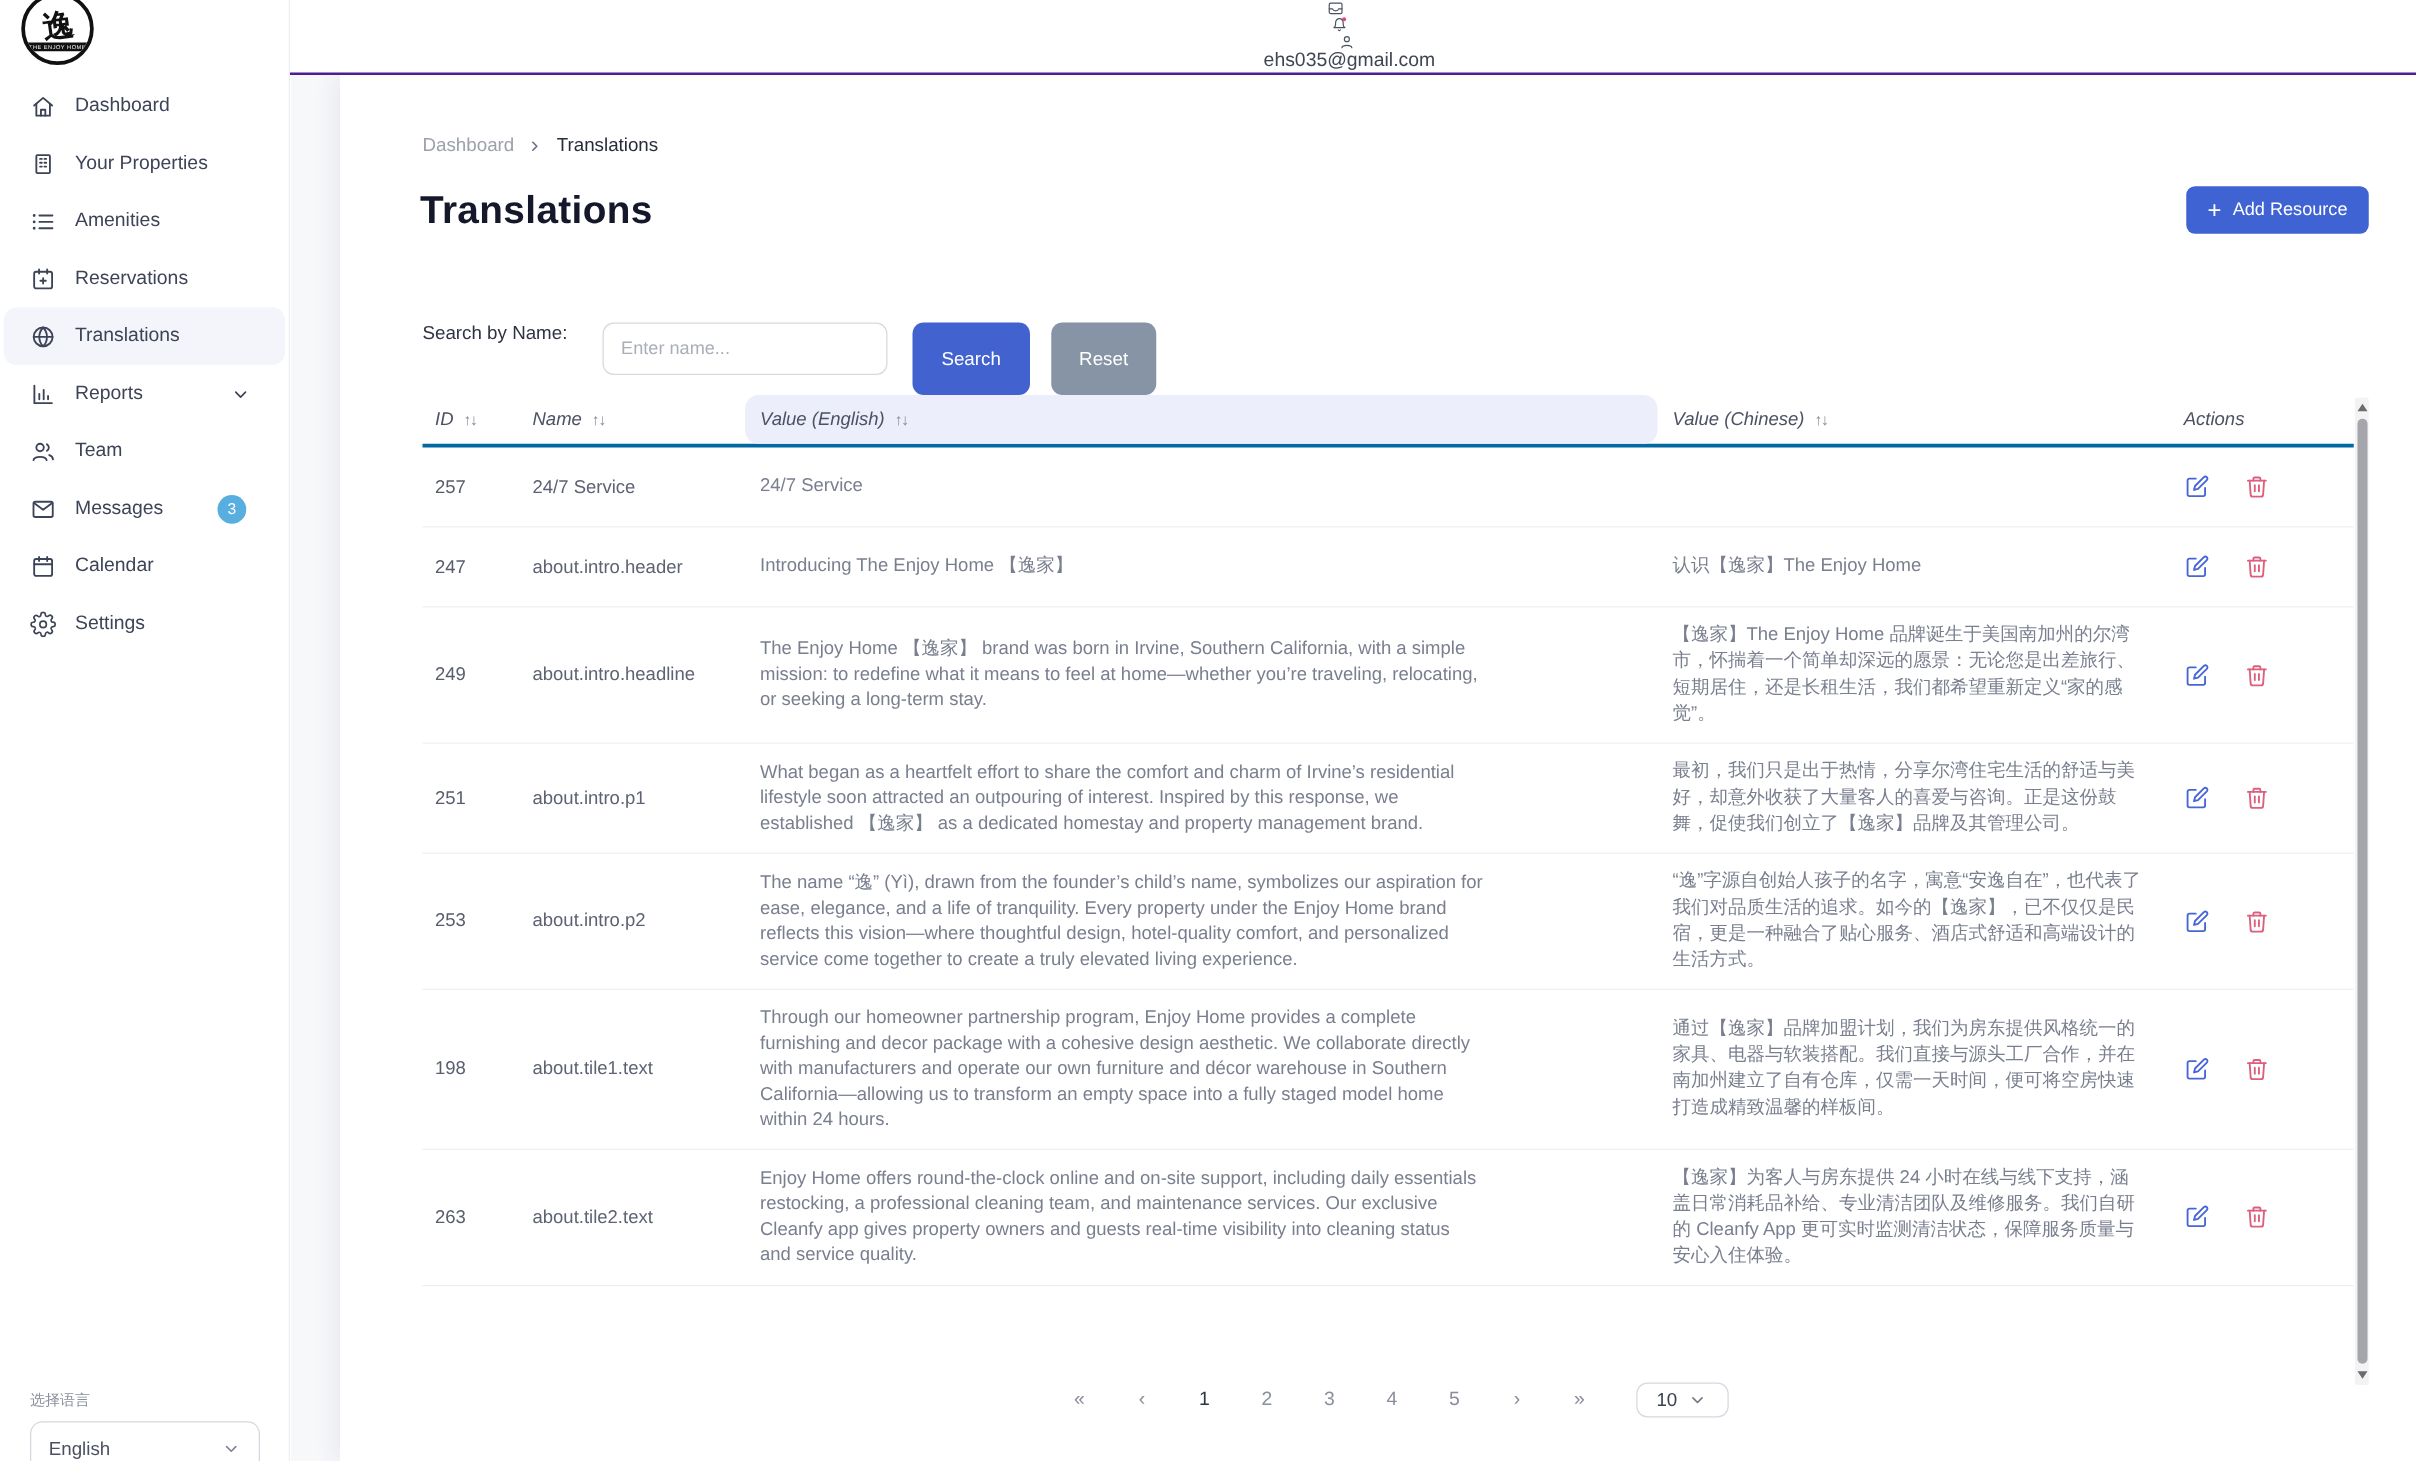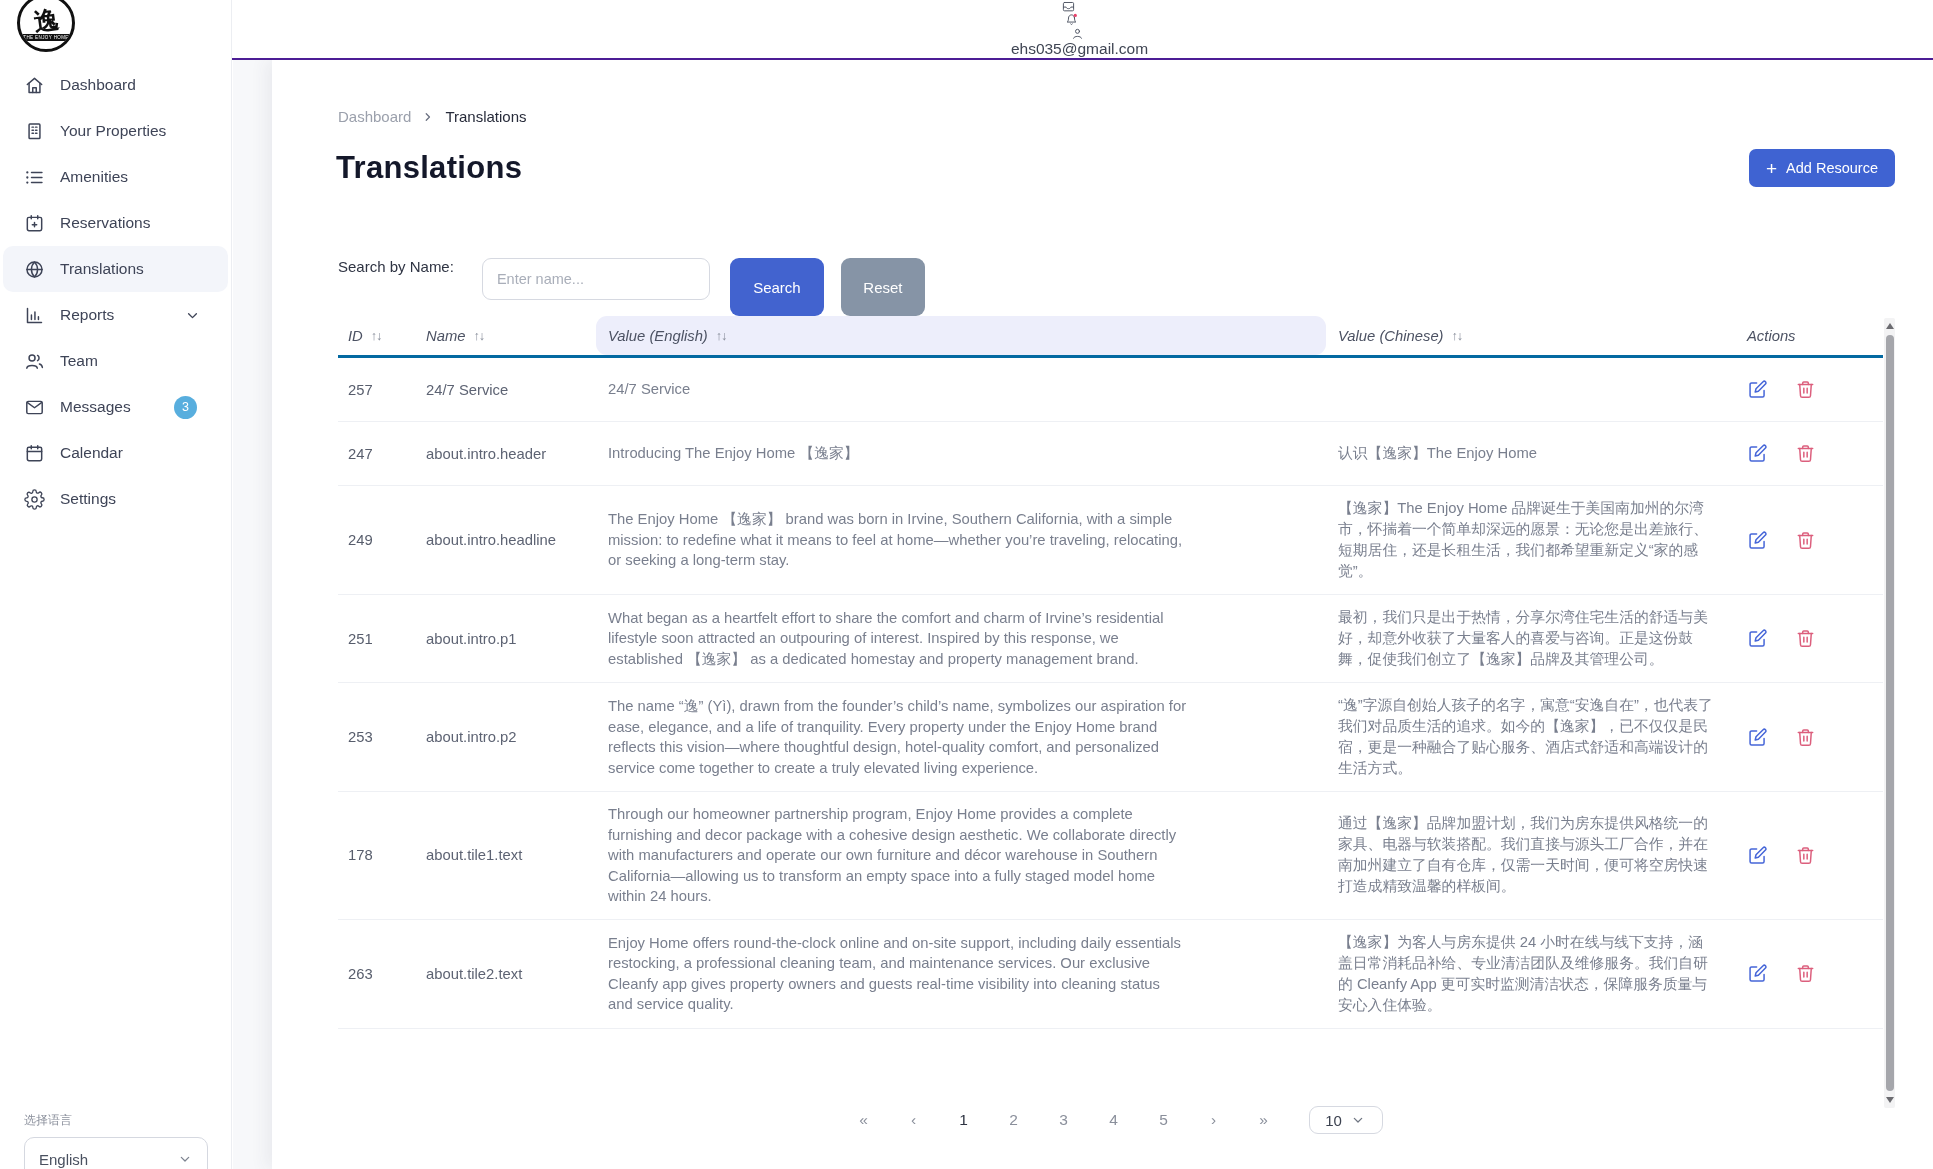--- a/index.html
+++ b/index.html
@@ -372,21 +372,21 @@
         <svg class="act-icon act-del" viewBox="0 0 24 24" fill="none" stroke="currentColor" stroke-width="1.7" stroke-linecap="round" stroke-linejoin="round">
             <path d="M3.8 6.3h16.4"></path>
             <path d="M8.8 6.3V4.6a1.2 1.2 0 011.2-1.2h4a1.2 1.2 0 011.2 1.2v1.7"></path>
             <path d="M18.6 6.3l-.9 12.8a1.9 1.9 0 01-1.9 1.8H8.2a1.9 1.9 0 01-1.9-1.8L5.4 6.3"></path>
             <path d="M10.1 10.5v5.6M13.9 10.5v5.6"></path>
           </svg>
       </div>
     </div>
 
     <div class="tr">
-      <div class="td-id">178</div>
+      <div class="td-id">198</div>
       <div class="td-name">about.tile1.text</div>
       <div class="td-en">Through our homeowner partnership program, Enjoy Home provides a complete furnishing and decor package with a cohesive design aesthetic. We collaborate directly with manufacturers and operate our own furniture and décor warehouse in Southern California—allowing us to transform an empty space into a fully staged model home within 24 hours.</div>
       <div class="td-zh">通过【逸家】品牌加盟计划，我们为房东提供风格统一的家具、电器与软装搭配。我们直接与源头工厂合作，并在南加州建立了自有仓库，仅需一天时间，便可将空房快速打造成精致温馨的样板间。</div>
       <div class="td-actions">
         <svg class="act-icon act-edit" viewBox="0 0 24 24" fill="none" stroke="currentColor" stroke-width="1.7" stroke-linecap="round" stroke-linejoin="round">
             <path d="M11 4.5H5.2a1.7 1.7 0 00-1.7 1.7v12.6a1.7 1.7 0 001.7 1.7h12.6a1.7 1.7 0 001.7-1.7V13"></path>
             <path d="M18.4 3.1a1.9 1.9 0 012.7 2.7L13 13.9l-3.6.9.9-3.6z"></path>
           </svg>
         <svg class="act-icon act-del" viewBox="0 0 24 24" fill="none" stroke="currentColor" stroke-width="1.7" stroke-linecap="round" stroke-linejoin="round">
             <path d="M3.8 6.3h16.4"></path>

